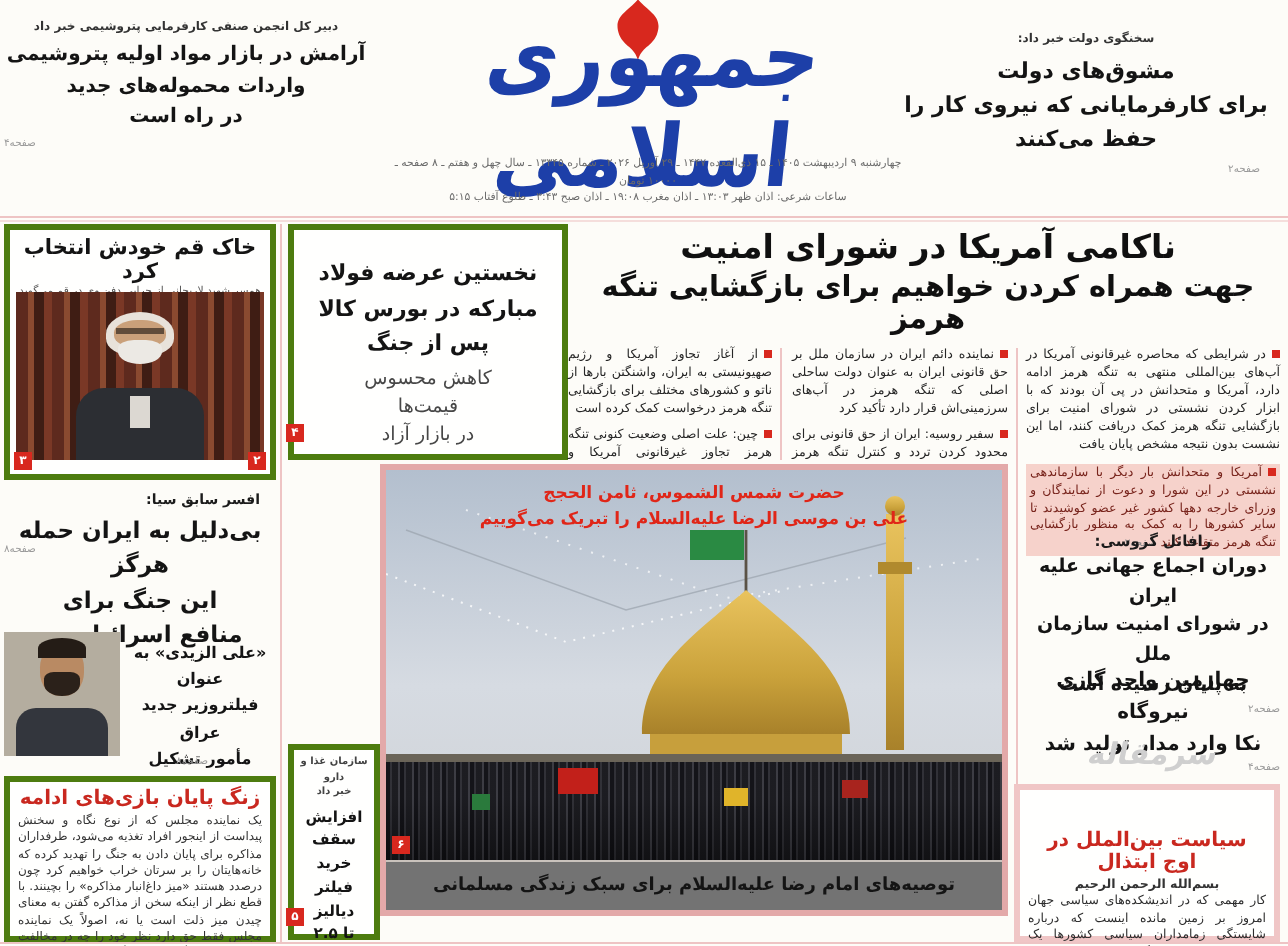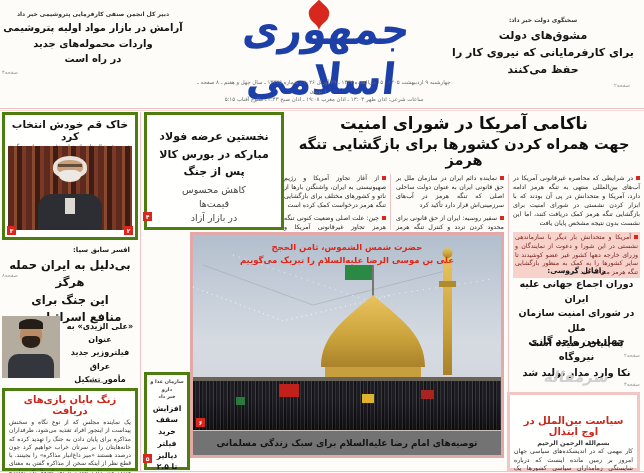--- a/index.html
+++ b/index.html
@@ -96,39 +96,39 @@
       <div class="abs" style="left:50%;top:20px;width:18px;height:12px;margin-left:-9px;background:#2b211a;border-radius:30% 30% 55% 55%;"></div>
       <div class="abs" style="left:50%;bottom:0;width:46px;height:24px;margin-left:-23px;background:#33363d;border-radius:10px 10px 0 0;"></div>
     </div>
     <div class="pre bold center" style="position:absolute;right:0;top:6px;width:76px;font-size:8px;line-height:1.65;color:#141414;">«علی الزیدی» به عنوان
 فیلتر‌وزیر جدید عراق
 مأمور تشکیل کابینه شد</div>
     <div class="pref" style="position:absolute;right:34px;bottom:0;">صفحه۸</div>
   </div>
 
   <div class="abs box" style="left:2px;top:388px;width:136px;height:83px;padding:3px 4px;">
-    <div class="redtitle" style="font-size:10px;">زنگ پایان بازی‌های دریافت</div>
+    <div class="redtitle" style="font-size:10px;">زنگ پایان بازی‌های ادامه</div>
     <div style="font-size:6px;line-height:1.38;color:#333;text-align:justify;margin-top:2px;">یک نماینده مجلس که از نوع نگاه و سخنش پیداست از اینجور افراد تغذیه می‌شود، طرفداران مذاکره برای پایان دادن به جنگ را تهدید کرده که خانه‌هایتان را بر سرتان خراب خواهیم کرد چون درصدد هستند «میز داغ‌انبار مذاکره» را بچینند. با قطع نظر از اینکه سخن از مذاکره گفتن به معنای چیدن میز ذلت است یا نه، اصولاً یک نماینده مجلس فقط حق دارد نظر خود را چه در مخالفت و چه موافقت بگوید ولی هرگز چنین حقی</div>
   </div>
 
   <div class="vline" style="left:140px;top:112px;bottom:2px;"></div>
 
   <div class="abs box" style="left:144px;top:112px;width:140px;height:118px;padding:13px 4px;">
     <div class="pre bold center" style="font-size:11px;line-height:1.6;color:#141414;">نخستین عرضه فولاد
 مبارکه در بورس کالا
 پس از جنگ</div>
     <div class="pre center" style="font-size:9.5px;line-height:1.5;color:#474747;margin-top:2px;">کاهش محسوس
 قیمت‌ها
 در بازار آزاد</div>
     <span class="badge" style="left:-4px;bottom:6px;">۴</span>
   </div>
 
   <div class="abs center" style="left:288px;top:114px;width:352px;">
     <div class="bold" style="font-size:16.5px;color:#101010;">ناکامی آمریکا در شورای امنیت</div>
-    <div class="bold" style="font-size:14.5px;color:#101010;margin-top:3px;">جهت همراه کردن کشورها برای بازگشایی تنگه هرمز</div>
+    <div class="bold" style="font-size:14.5px;color:#101010;margin-top:3px;">جهت همراه کردن خواهیم برای بازگشایی تنگه هرمز</div>
   </div>
 
   <div class="abs" style="left:284px;top:174px;width:102px;">
     <div class="brief"><span class="bullet"></span><span>از آغاز تجاوز آمریکا و رژیم صهیونیستی به ایران، واشنگتن بارها از ناتو و کشورهای مختلف برای بازگشایی تنگه هرمز درخواست کمک کرده است</span></div>
     <div class="brief" style="margin-top:4px;"><span class="bullet"></span><span>چین: علت اصلی وضعیت کنونی تنگه هرمز تجاوز غیرقانونی آمریکا و اسرائیل است</span></div>
   </div>
   <div class="vline" style="left:390px;top:174px;height:56px;"></div>
   <div class="abs" style="left:396px;top:174px;width:108px;">
     <div class="brief"><span class="bullet"></span><span>نماینده دائم ایران در سازمان ملل بر حق قانونی ایران به عنوان دولت ساحلی اصلی که تنگه هرمز در آب‌های سرزمینی‌اش قرار دارد تأکید کرد</span></div>
     <div class="brief" style="margin-top:4px;"><span class="bullet"></span><span>سفیر روسیه: ایران از حق قانونی برای محدود کردن تردد و کنترل تنگه هرمز برخوردار است</span></div>

